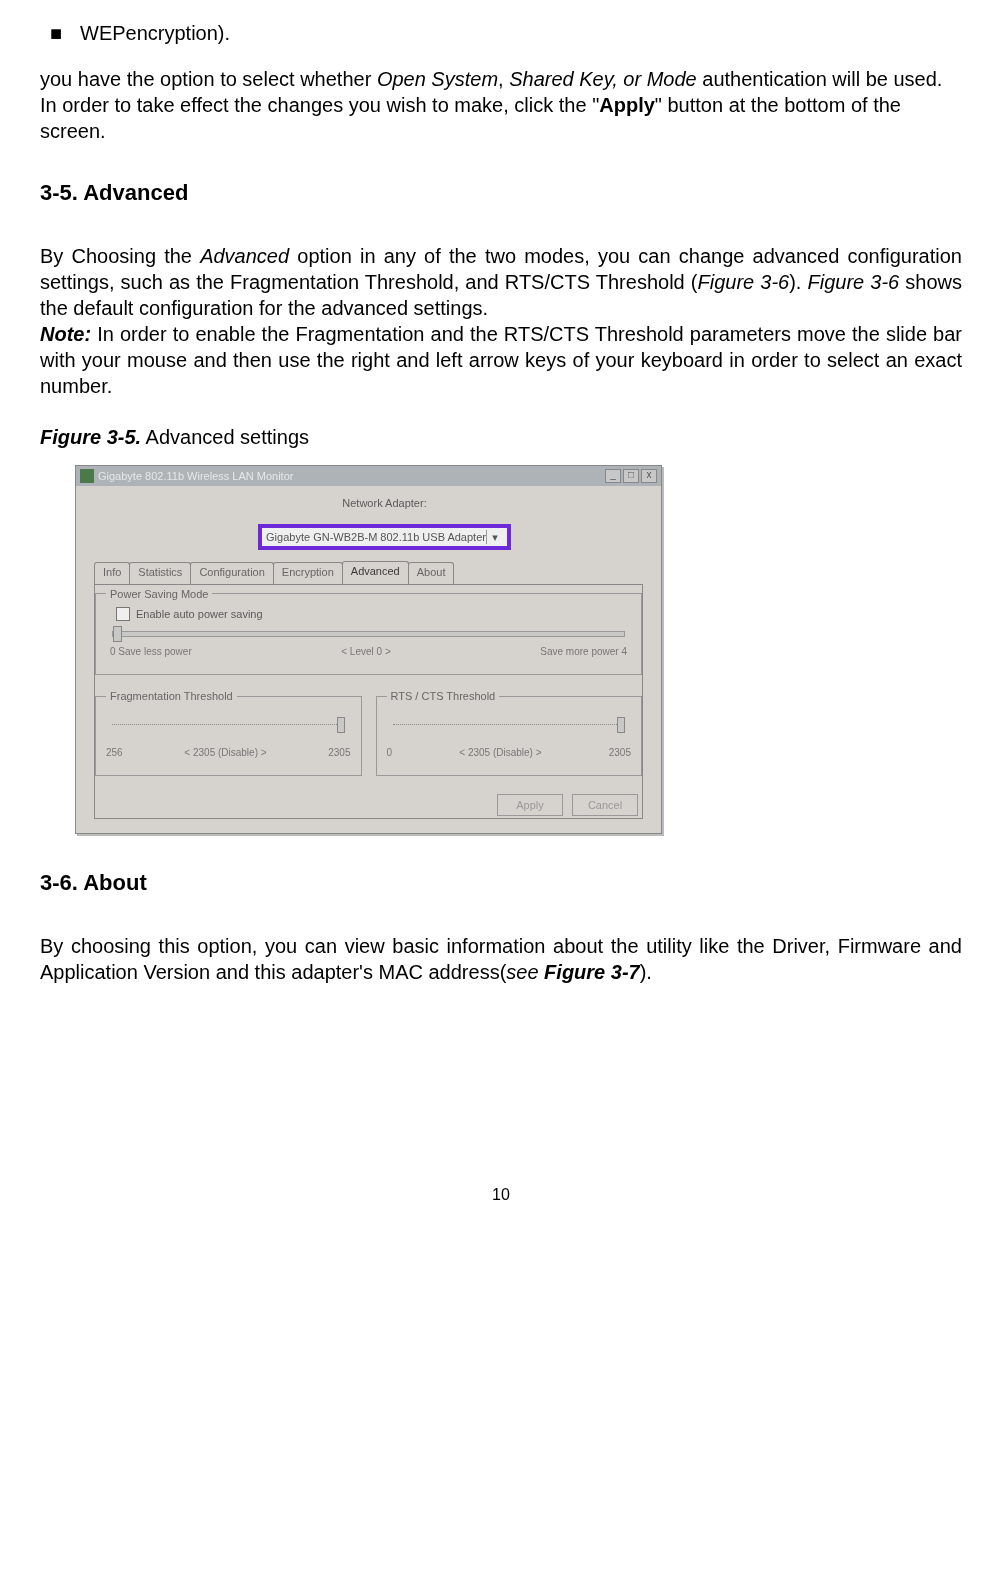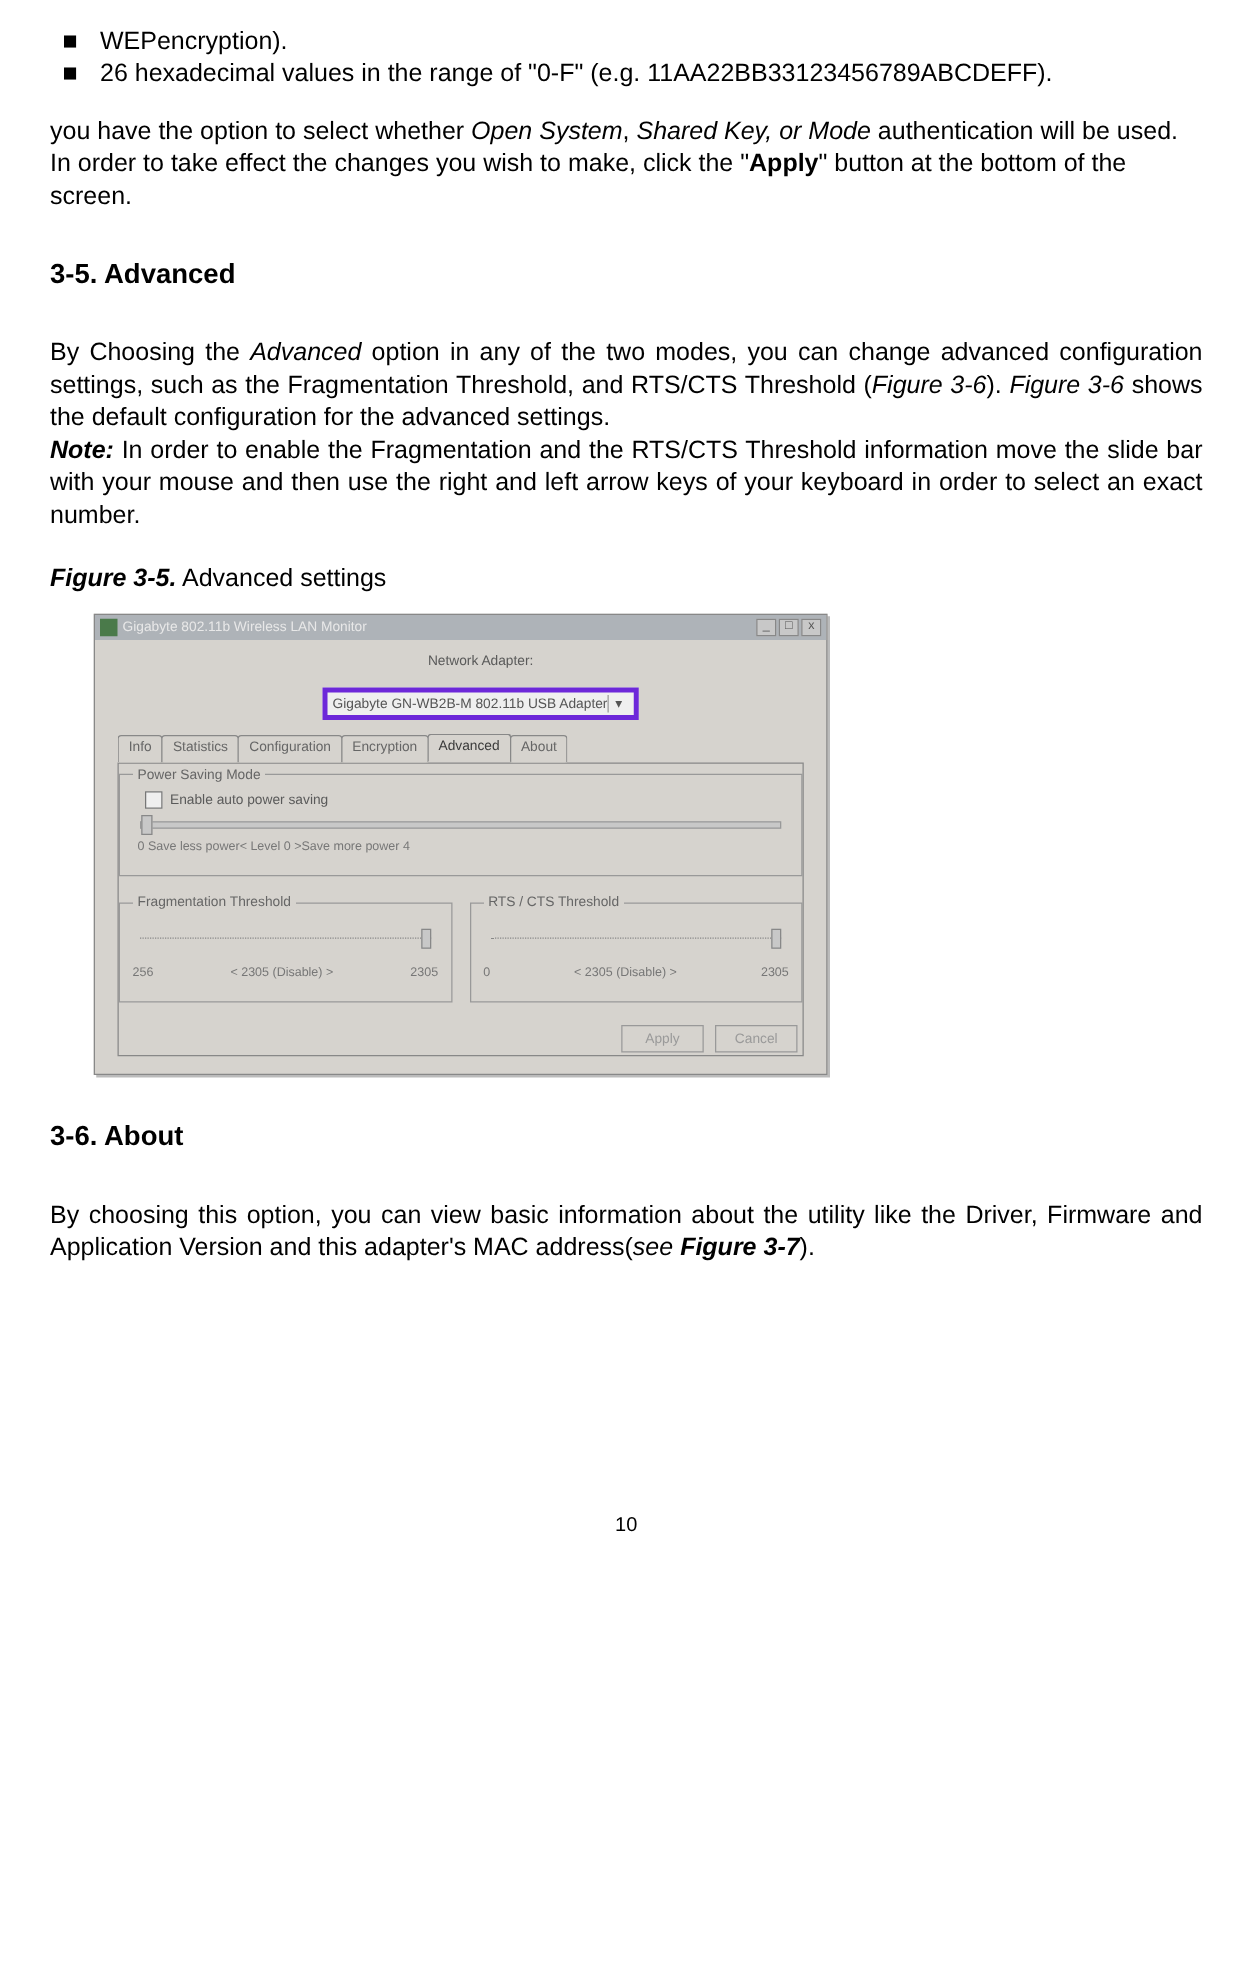--- a/index.html
+++ b/index.html
@@ -132,21 +132,21 @@
     .chk-row { display:flex; align-items:center; gap:6px; padding-left: 10px; }
     .chk { width:12px; height:12px; border:1px solid #777; background:#efefef; }
     .slider-track {
       height: 4px; background:#c8c8c8; border:1px solid #999;
       margin: 10px 6px 0 6px; position:relative;
     }
     .slider-thumb {
       width:7px; height:14px; background:#c8c8c8; border:1px solid #888;
       position:absolute; top:-6px; left:0;
     }
-    .scale-row { display:flex; font-size:10px; color:#777; margin:8px 4px 0 4px;}
+    .scale-row { display:flex; justify-content:space-between; font-size:10px; color:#777; margin:8px 4px 0 4px;}
     .threshold-wrap { display:flex; gap:14px; }
     .threshold-wrap fieldset.group { flex:1; }
     .dotted-track {
       border-top: 1px dotted #888;
       margin: 14px 6px 0 6px;
       position:relative;
       height:1px;
     }
     .dotted-thumb {
       width:6px; height:14px; background:#c8c8c8; border:1px solid #888;
@@ -167,34 +167,31 @@
       margin-bottom: 10px;
     }
   </style>
 </head>
 <body>
 
 <ul class="bullet-list">
   <li style="list-style:none">
     <span>WEPencryption).</span>
   </li>
-  <li>
-    <span>26 hexadecimal values in the range of "0-F" (e.g. 11AA22BB33123456789ABCDEFF).</span>
-  </li>
 </ul>
 
 <div class="para">
   <span>you have the option to select whether </span><span class="italic">Open System</span><span>, </span><span class="italic">Shared Key, or Mode</span><span> authentication will be used. In order to take effect the changes you wish to make, click the "</span><span class="bold">Apply</span><span>" button at the bottom of the screen.</span>
 </div>
 
 <h2>3-5.   Advanced</h2>
 
 <div class="para justify">
   <span>By Choosing the </span><span class="italic">Advanced</span><span> option in any of the two modes, you can change advanced configuration settings, such as the Fragmentation Threshold, and RTS/CTS Threshold (</span><span class="italic">Figure 3-6</span><span>). </span><span class="italic">Figure 3-6</span><span> shows the default configuration for the advanced settings.</span><br>
-  <span class="bolditalic">Note:</span><span> In order to enable the Fragmentation and the RTS/CTS Threshold information move the slide bar with your mouse and then use the right and left arrow keys of your keyboard in order to select an exact number.</span>
+  <span class="bolditalic">Note:</span><span> In order to enable the Fragmentation and the RTS/CTS Threshold parameters move the slide bar with your mouse and then use the right and left arrow keys of your keyboard in order to select an exact number.</span>
 </div>
 
 <div class="figure-caption">
   <span class="bolditalic">Figure 3-5.</span><span>   Advanced settings</span>
 </div>
 
 <div class="win">
   <div class="titlebar">
     <span class="titlebar-icon"></span>
     <span>Gigabyte 802.11b Wireless LAN Monitor</span>

